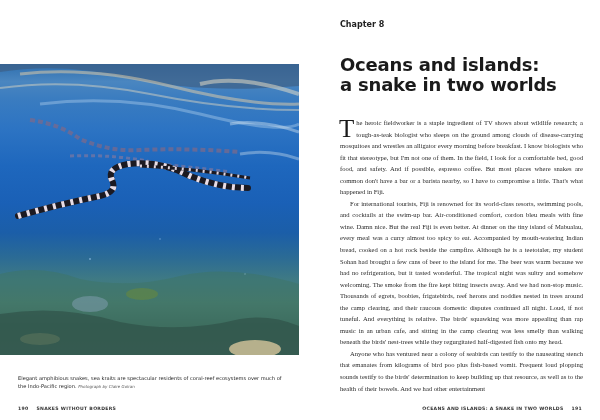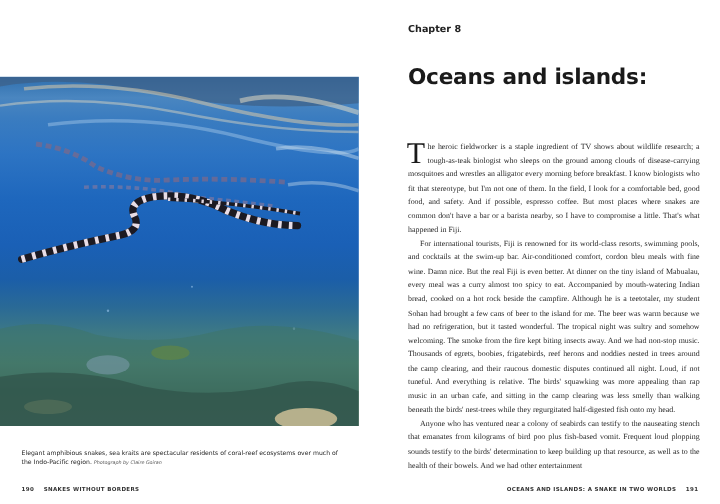--- a/index.html
+++ b/index.html
@@ -101,20 +101,21 @@
     <span>SNAKES WITHOUT BORDERS</span>
   </div>
 </div>
 
 <div class="page page-right"></div>
 
 <div class="chapter-label">Chapter 8</div>
 
 <div class="chapter-title">
   <div>Oceans and islands:</div>
+  <div>a snake in two worlds</div>
 </div>
 
 <div class="body-text">
   <p><span class="dropcap">T</span><span>he heroic fieldworker is a staple ingredient of TV shows about wildlife research; a tough-as-teak biologist who sleeps on the ground among clouds of disease-carrying mosquitoes and wrestles an alligator every morning before breakfast. I know biologists who fit that stereotype, but I'm not one of them. In the field, I look for a comfortable bed, good food, and safety. And if possible, espresso coffee. But most places where snakes are common don't have a bar or a barista nearby, so I have to compromise a little. That's what happened in Fiji.</span></p>
   <p class="indent">For international tourists, Fiji is renowned for its world-class resorts, swimming pools, and cocktails at the swim-up bar. Air-conditioned comfort, cordon bleu meals with fine wine. Damn nice. But the real Fiji is even better. At dinner on the tiny island of Mabualau, every meal was a curry almost too spicy to eat. Accompanied by mouth-watering Indian bread, cooked on a hot rock beside the campfire. Although he is a teetotaler, my student Sohan had brought a few cans of beer to the island for me. The beer was warm because we had no refrigeration, but it tasted wonderful. The tropical night was sultry and somehow welcoming. The smoke from the fire kept biting insects away. And we had non-stop music. Thousands of egrets, boobies, frigatebirds, reef herons and noddies nested in trees around the camp clearing, and their raucous domestic disputes continued all night. Loud, if not tuneful. And everything is relative. The birds' squawking was more appealing than rap music in an urban cafe, and sitting in the camp clearing was less smelly than walking beneath the birds' nest-trees while they regurgitated half-digested fish onto my head.</p>
   <p class="indent">Anyone who has ventured near a colony of seabirds can testify to the nauseating stench that emanates from kilograms of bird poo plus fish-based vomit. Frequent loud plopping sounds testify to the birds' determination to keep building up that resource, as well as to the health of their bowels. And we had other entertainment</p>
 </div>
 
 <div class="folio folio-right">
   <span>OCEANS AND ISLANDS: A SNAKE IN TWO WORLDS</span>

